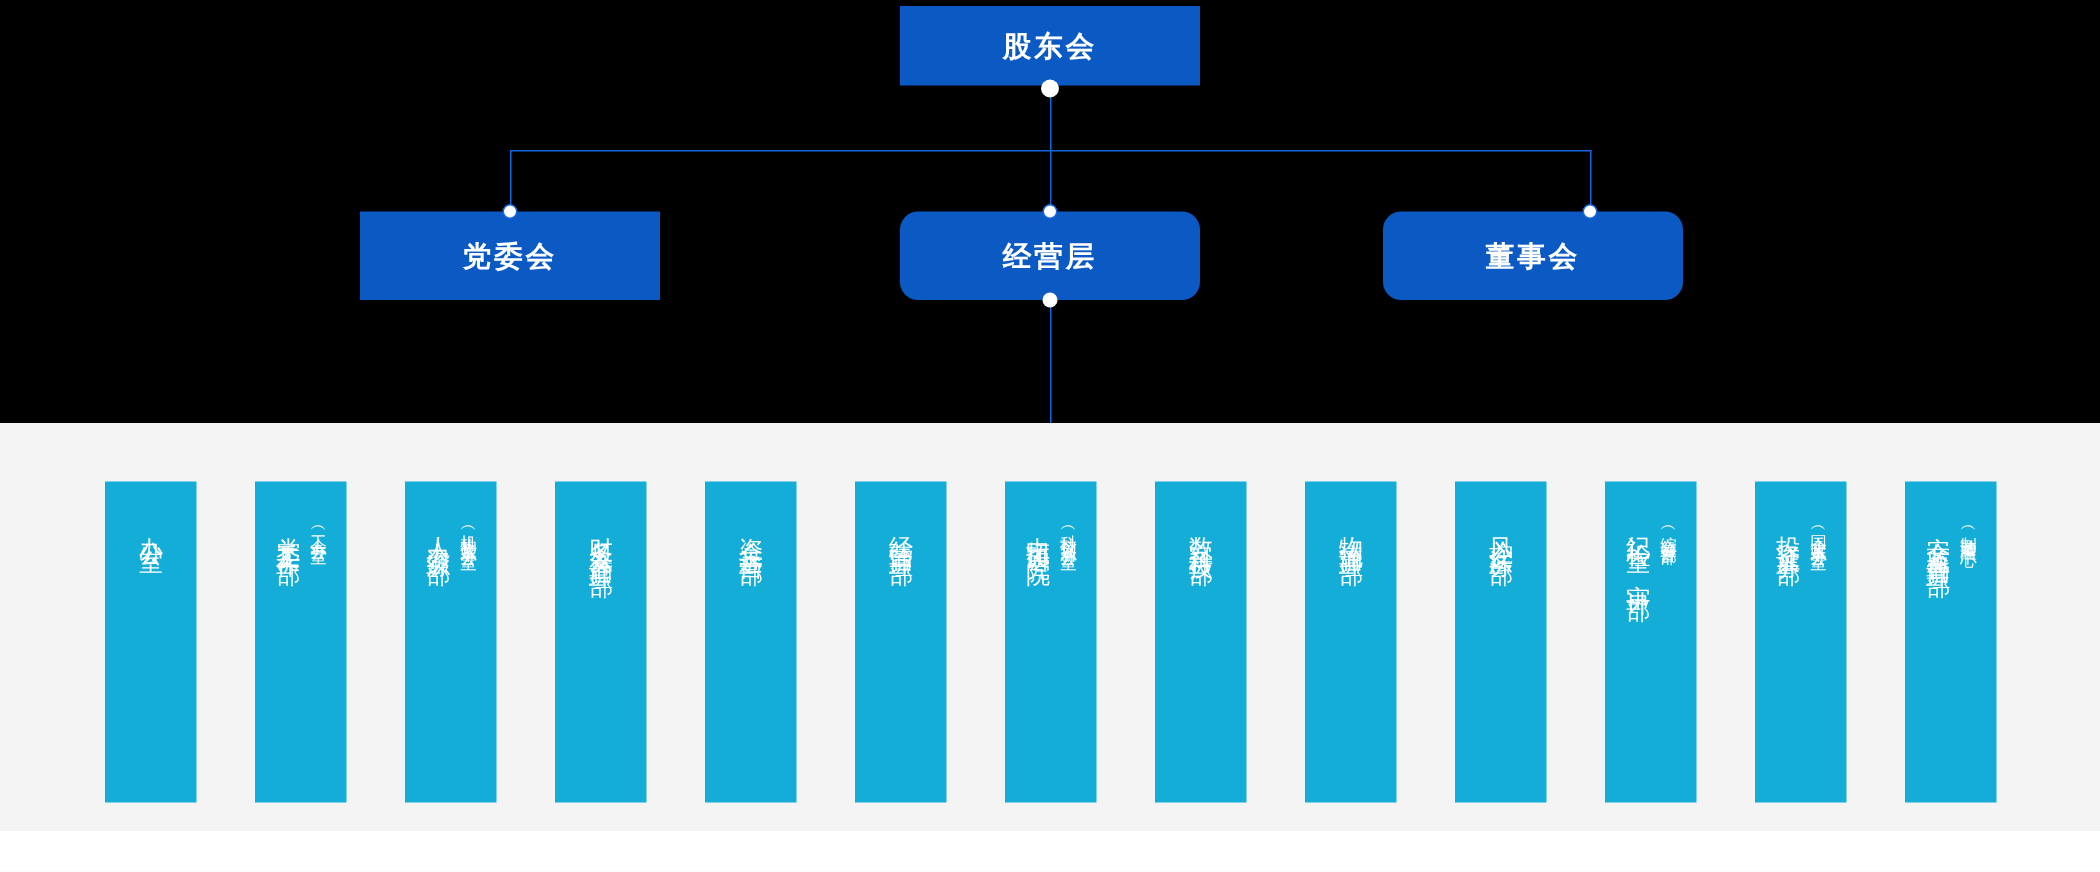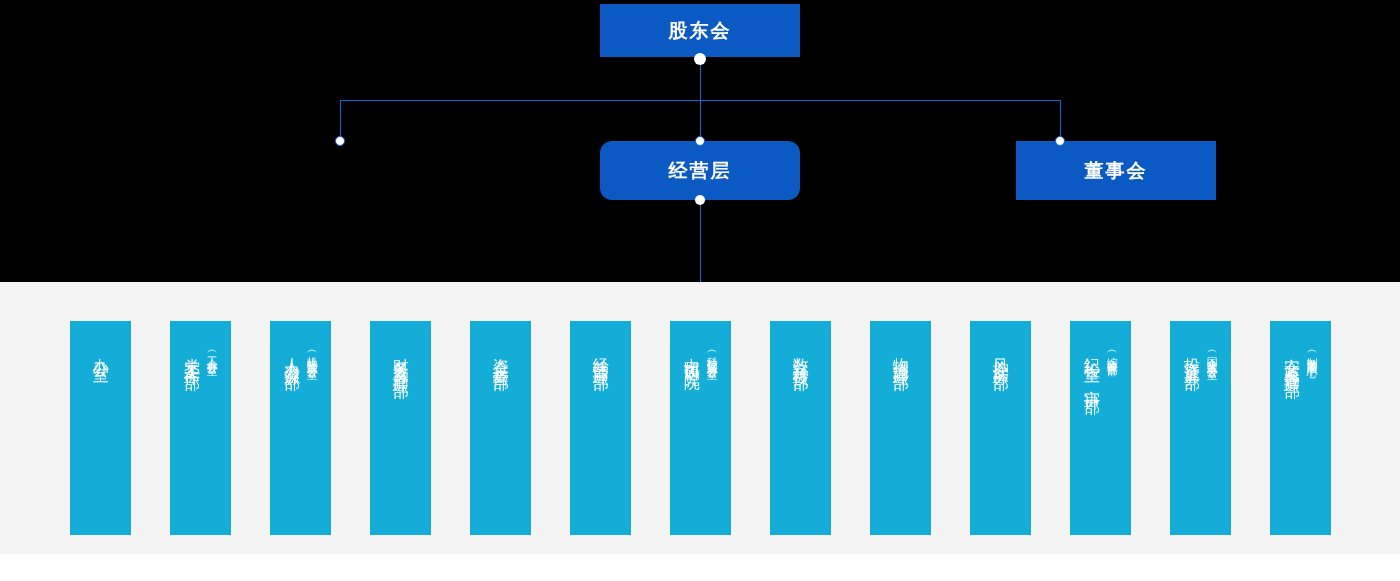--- a/index.html
+++ b/index.html
@@ -25,21 +25,21 @@
     display: flex;
     align-items: center;
     justify-content: center;
     font-size: 19px;
     font-weight: bold;
     letter-spacing: 2px;
   }
   .node-root { left: 600px; top: 4px;   width: 200px; height: 53px; }
   .node-l2-0 { left: 240px; top: 141px; width: 200px; height: 59px; }
   .node-l2-1 { left: 600px; top: 141px; width: 200px; height: 59px; border-radius: 12px; }
-  .node-l2-2 { left: 1016px; top: 141px; width: 200px; height: 59px; }
+  .node-l2-2 { left: 922px; top: 141px; width: 200px; height: 59px; border-radius: 12px; }
   
   .hline, .vline { position: absolute; background: var(--connector-blue, #1565e0); }
   .hline { height: 1px; }
   .vline { width: 1px; }
   .line-root-down   { left: 700px;  top: 57px;  height: 43px; }
   .line-horizontal  { left: 340px;  top: 100px; width: 721px; }
   .line-drop-0      { left: 340px;  top: 100px; height: 41px; }
   .line-drop-1      { left: 700px;  top: 100px; height: 41px; }
   .line-drop-2      { left: 1060px; top: 100px; height: 41px; }
   .line-mgmt-down   { left: 700px;  top: 200px; height: 82px; }
@@ -96,20 +96,23 @@
 
   <div class="vline line-root-down"></div>
   <div class="hline line-horizontal"></div>
   <div class="vline line-drop-0"></div>
   <div class="vline line-drop-1"></div>
   <div class="vline line-drop-2"></div>
   <div class="vline line-mgmt-down"></div>
 
   <div class="node node-root">
     <span>股东会</span>
+  </div>
+  <div class="node node-l2-0">
+    <span>党委会</span>
   </div>
   <div class="node node-l2-1">
     <span>经营层</span>
   </div>
   <div class="node node-l2-2">
     <span>董事会</span>
   </div>
 
   <div class="dot dot-root"></div>
   <div class="dot dot-ring dot-l2-0"></div>

